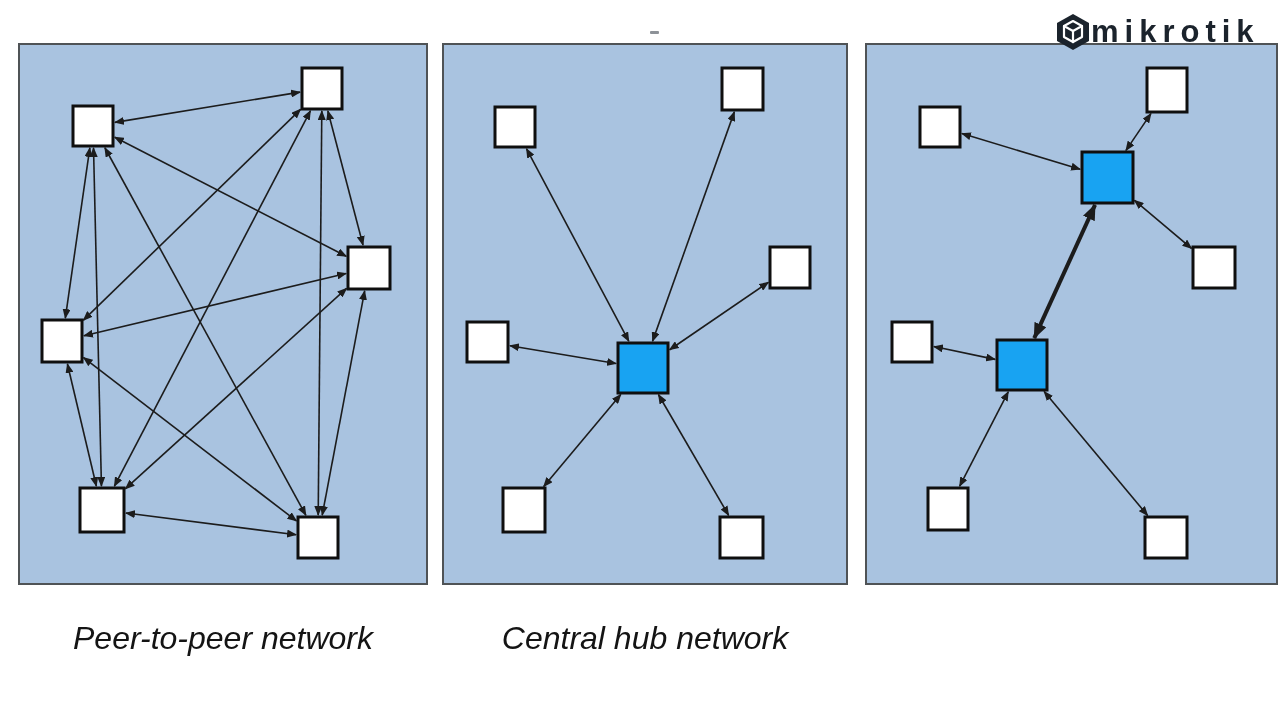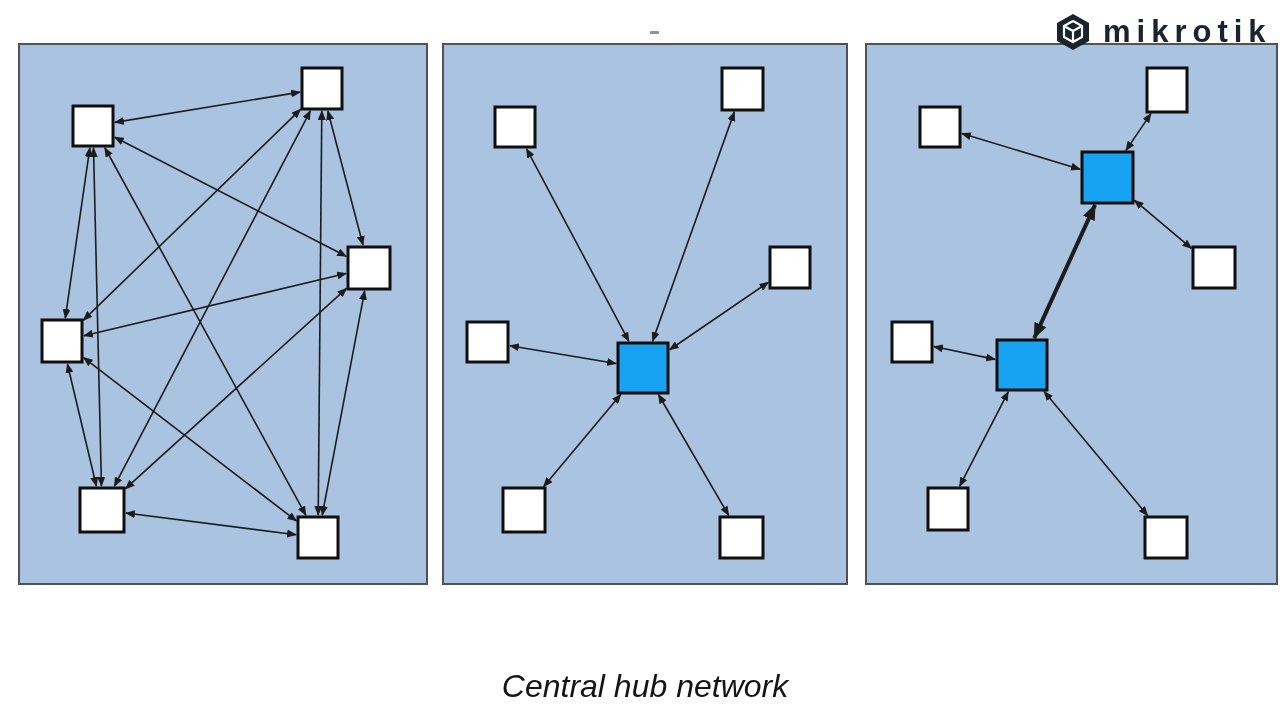--- a/index.html
+++ b/index.html
@@ -19,21 +19,21 @@
     text-align:center;
     font-style:italic;
     font-size:32px;
     color:#141414;
     letter-spacing:0px;
     white-space:nowrap;
   }
   .logo{
     position:absolute;
     left:1056px;top:13px;
-    display:flex;align-items:center;gap:13px;
+    display:flex;align-items:center;gap:1px;
   }
   .logo-text{
     font-size:31px;
     font-weight:bold;
     letter-spacing:6px;
     color:#1b232c;
     line-height:38px;
   }
   .top-dash{
     position:absolute;
@@ -111,21 +111,22 @@
         <rect x="997" y="340" width="50" height="50" fill="#18a3f2" stroke="#0f0f0f" stroke-width="3"></rect>
         <rect x="920" y="107" width="40" height="40" fill="#ffffff" stroke="#0f0f0f" stroke-width="3"></rect>
         <rect x="1147" y="68" width="40" height="44" fill="#ffffff" stroke="#0f0f0f" stroke-width="3"></rect>
         <rect x="1193" y="247" width="42" height="41" fill="#ffffff" stroke="#0f0f0f" stroke-width="3"></rect>
         <rect x="892" y="322" width="40" height="40" fill="#ffffff" stroke="#0f0f0f" stroke-width="3"></rect>
         <rect x="928" y="488" width="40" height="42" fill="#ffffff" stroke="#0f0f0f" stroke-width="3"></rect>
         <rect x="1145" y="517" width="42" height="41" fill="#ffffff" stroke="#0f0f0f" stroke-width="3"></rect>
       </g>
     </svg>
 
-  <div class="caption" style="left: 443px; width: 404px; color: rgb(20, 20, 20); margin-top: 48px;">Central hub network</div>
+  <div class="caption" style="left: 19px; width: 408px; color: rgb(20, 20, 20);">Peer-to-peer network</div>
+  <div class="caption" style="left: 443px; width: 404px; color: rgb(20, 20, 20);">Central hub network</div>
 
   <div class="top-dash" style="background: rgb(141, 146, 152);"></div>
 
   <div class="logo">
     <svg width="34" height="38" viewBox="0 0 34 38">
       <polygon points="17,1 33,10 33,28 17,37 1,28 1,10" fill="#1b232c"></polygon>
       <g fill="none" stroke="#ffffff" stroke-width="2.2" stroke-linejoin="round" stroke-linecap="round">
         <polygon points="17,8 26,13 17,18 8,13"></polygon>
         <polyline points="8,13 8,24 17,29 17,18"></polyline>
         <polyline points="26,13 26,24 17,29"></polyline>

